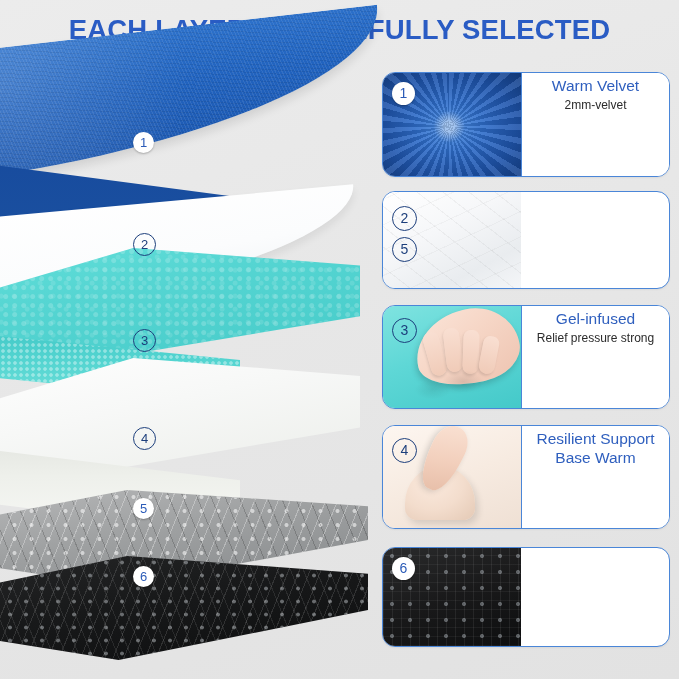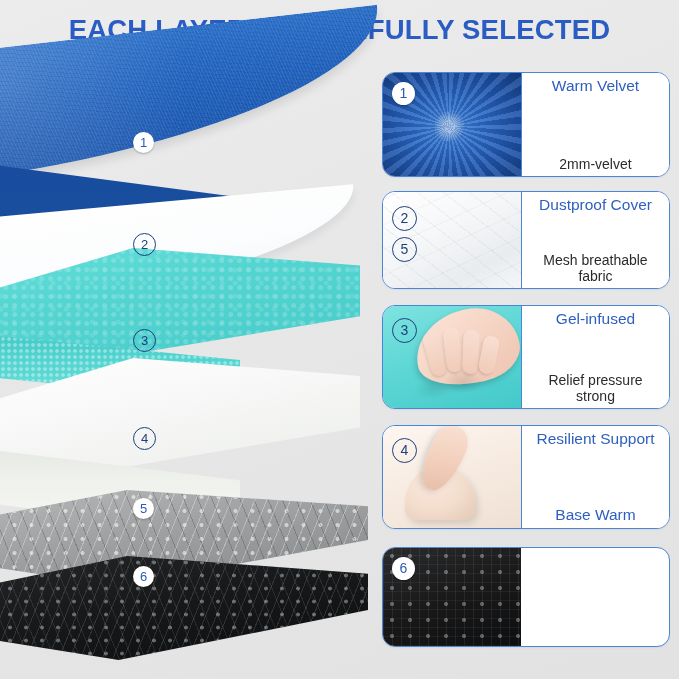--- a/index.html
+++ b/index.html
@@ -209,38 +209,38 @@
     width: 138px;
     flex: 0 0 138px;
     position: relative;
     overflow: hidden;
   }
   .card-body {
     flex: 1 1 auto;
     display: flex;
     flex-direction: column;
     align-items: center;
-    justify-content: space-between;
+    justify-content: flex-start;
     text-align: center;
     padding: 4px 6px;
     border-left: 1.2px solid #4a86d8;
     background: #ffffff;
   }
   .card-title {
     color: #2f5fbe;
     font-size: 15.5px;
     line-height: 18.5px;
     font-weight: normal;
     font-family: "Liberation Sans", sans-serif;
   }
   .card-sub {
     color: #2b2b2b;
-    font-size: 14px;
+    font-size: 12px;
     line-height: 16px;
-    margin-top: 11px;
+    margin-top: 1px;
     font-family: "Liberation Sans", sans-serif;
   }
 
   
   .media-velvet {
     background:
       radial-gradient(ellipse at 48% 52%, #4b8ce0 0%, #2f6ecb 32%, #1f55ad 66%, #143f86 100%);
   }
   .media-velvet::after{
     content:""; position:absolute; inset:0;
@@ -364,24 +364,20 @@
     <div class="card-body">
       <div class="card-title">Warm Velvet</div>
       <div class="card-sub">2mm-velvet</div>
     </div>
   </div>
 
   <div class="card" style="top:191px; height:98px;">
     <div class="card-media media-cover">
       <div class="cbadge outline" style="top:14px;">2</div>
       <div class="cbadge outline" style="top:45px;">5</div>
-    </div>
-    <div class="card-body">
-      <div class="card-title">Dustproof Cover</div>
-      <div class="card-sub">Mesh breathable fabric</div>
     </div>
   </div>
 
   <div class="card" style="top:305px; height:104px;">
     <div class="card-media media-gel">
       <div class="hand"></div>
       <div class="finger" style="left:44px; top:26px; transform:rotate(-16deg);"></div>
       <div class="finger" style="left:62px; top:22px; transform:rotate(-7deg);"></div>
       <div class="finger" style="left:80px; top:24px; transform:rotate(2deg);"></div>
       <div class="finger" style="left:98px; top:30px; transform:rotate(11deg); height:38px;"></div>

